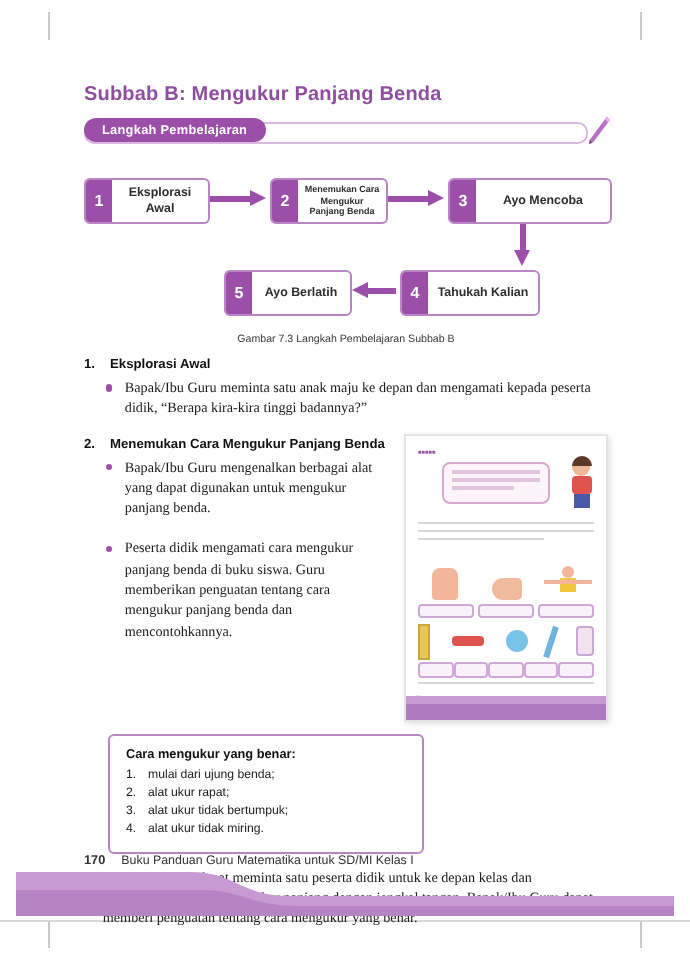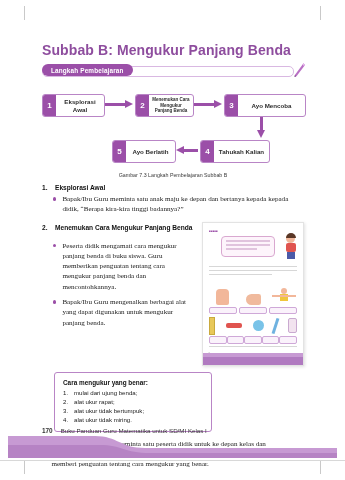--- a/index.html
+++ b/index.html
@@ -17,21 +17,21 @@
   .guide-right{position:absolute;right:24px;top:6px;width:1px;height:14px;background:#c9c9c9;}
   .guide-bl{position:absolute;left:24px;bottom:6px;width:1px;height:14px;background:#c9c9c9;}
   .guide-br{position:absolute;right:24px;bottom:6px;width:1px;height:14px;background:#c9c9c9;}
   .guide-hline{position:absolute;left:0;right:0;bottom:19px;height:1px;background:#d8d8d8;}
 
   .content{position:absolute;left:42px;top:42px;width:262px;}
 
   
   .subbab-title{
     font-family:"Liberation Sans", sans-serif;
-    font-weight:bold;font-size:14px;color:#8e4d9e;
+    font-weight:bold;font-size:10px;color:#8e4d9e;
     letter-spacing:.1px;margin:0 0 6px 0;
   }
   .langkah-bar{
     position:relative;height:13px;margin-bottom:9px;
   }
   .langkah-bar .rail{
     position:absolute;left:0;right:10px;top:2px;height:9px;
     border:1px solid #d9b8e2;border-radius:5px;background:#fff;
   }
   .langkah-pill{
@@ -251,36 +251,36 @@
     </div>
 
     <div class="fig-caption">Gambar 7.3 Langkah Pembelajaran Subbab B</div>
 
     <div class="sec">
       <div class="idx">1.</div>
       <div class="sttl">Eksplorasi Awal</div>
     </div>
     <div class="bul">
       <div class="dot"></div>
-      <div class="txt">Bapak/Ibu Guru meminta satu anak maju ke depan dan bertanya kepada kepada didik, “Berapa kira-kira tinggi badannya?”</div>
+      <div class="txt">Bapak/Ibu Guru meminta satu anak maju ke depan dan mengamati kepada peserta didik, “Berapa kira-kira tinggi badannya?”</div>
     </div>
 
     <div class="twocol">
       <div class="leftcol">
         <div class="sec">
           <div class="idx">2.</div>
           <div class="sttl">Menemukan Cara Mengukur Panjang Benda</div>
         </div>
+        <div class="bul">
+          <div class="dot"></div>
+          <div class="txt">Bapak/Ibu Guru mengenalkan berbagai alat yang dapat digunakan untuk  mengukur panjang benda.</div>
+        </div>
         <div class="bul" style="margin-top:10px">
           <div class="dot"></div>
           <div class="txt">Peserta didik mengamati cara mengukur panjang benda di buku siswa. Guru memberikan penguatan tentang cara mengukur panjang benda dan mencontohkannya.</div>
-        </div>
-        <div class="bul">
-          <div class="dot"></div>
-          <div class="txt">Bapak/Ibu Guru mengenalkan berbagai alat yang dapat digunakan untuk  mengukur panjang benda.</div>
         </div>
       </div>
 
       <div class="rightcol">
         <div class="thumb">
           <div class="th-title">■■■■■</div>
           <div class="bubble">
               <i></i>
               <i></i>
               <i></i>

